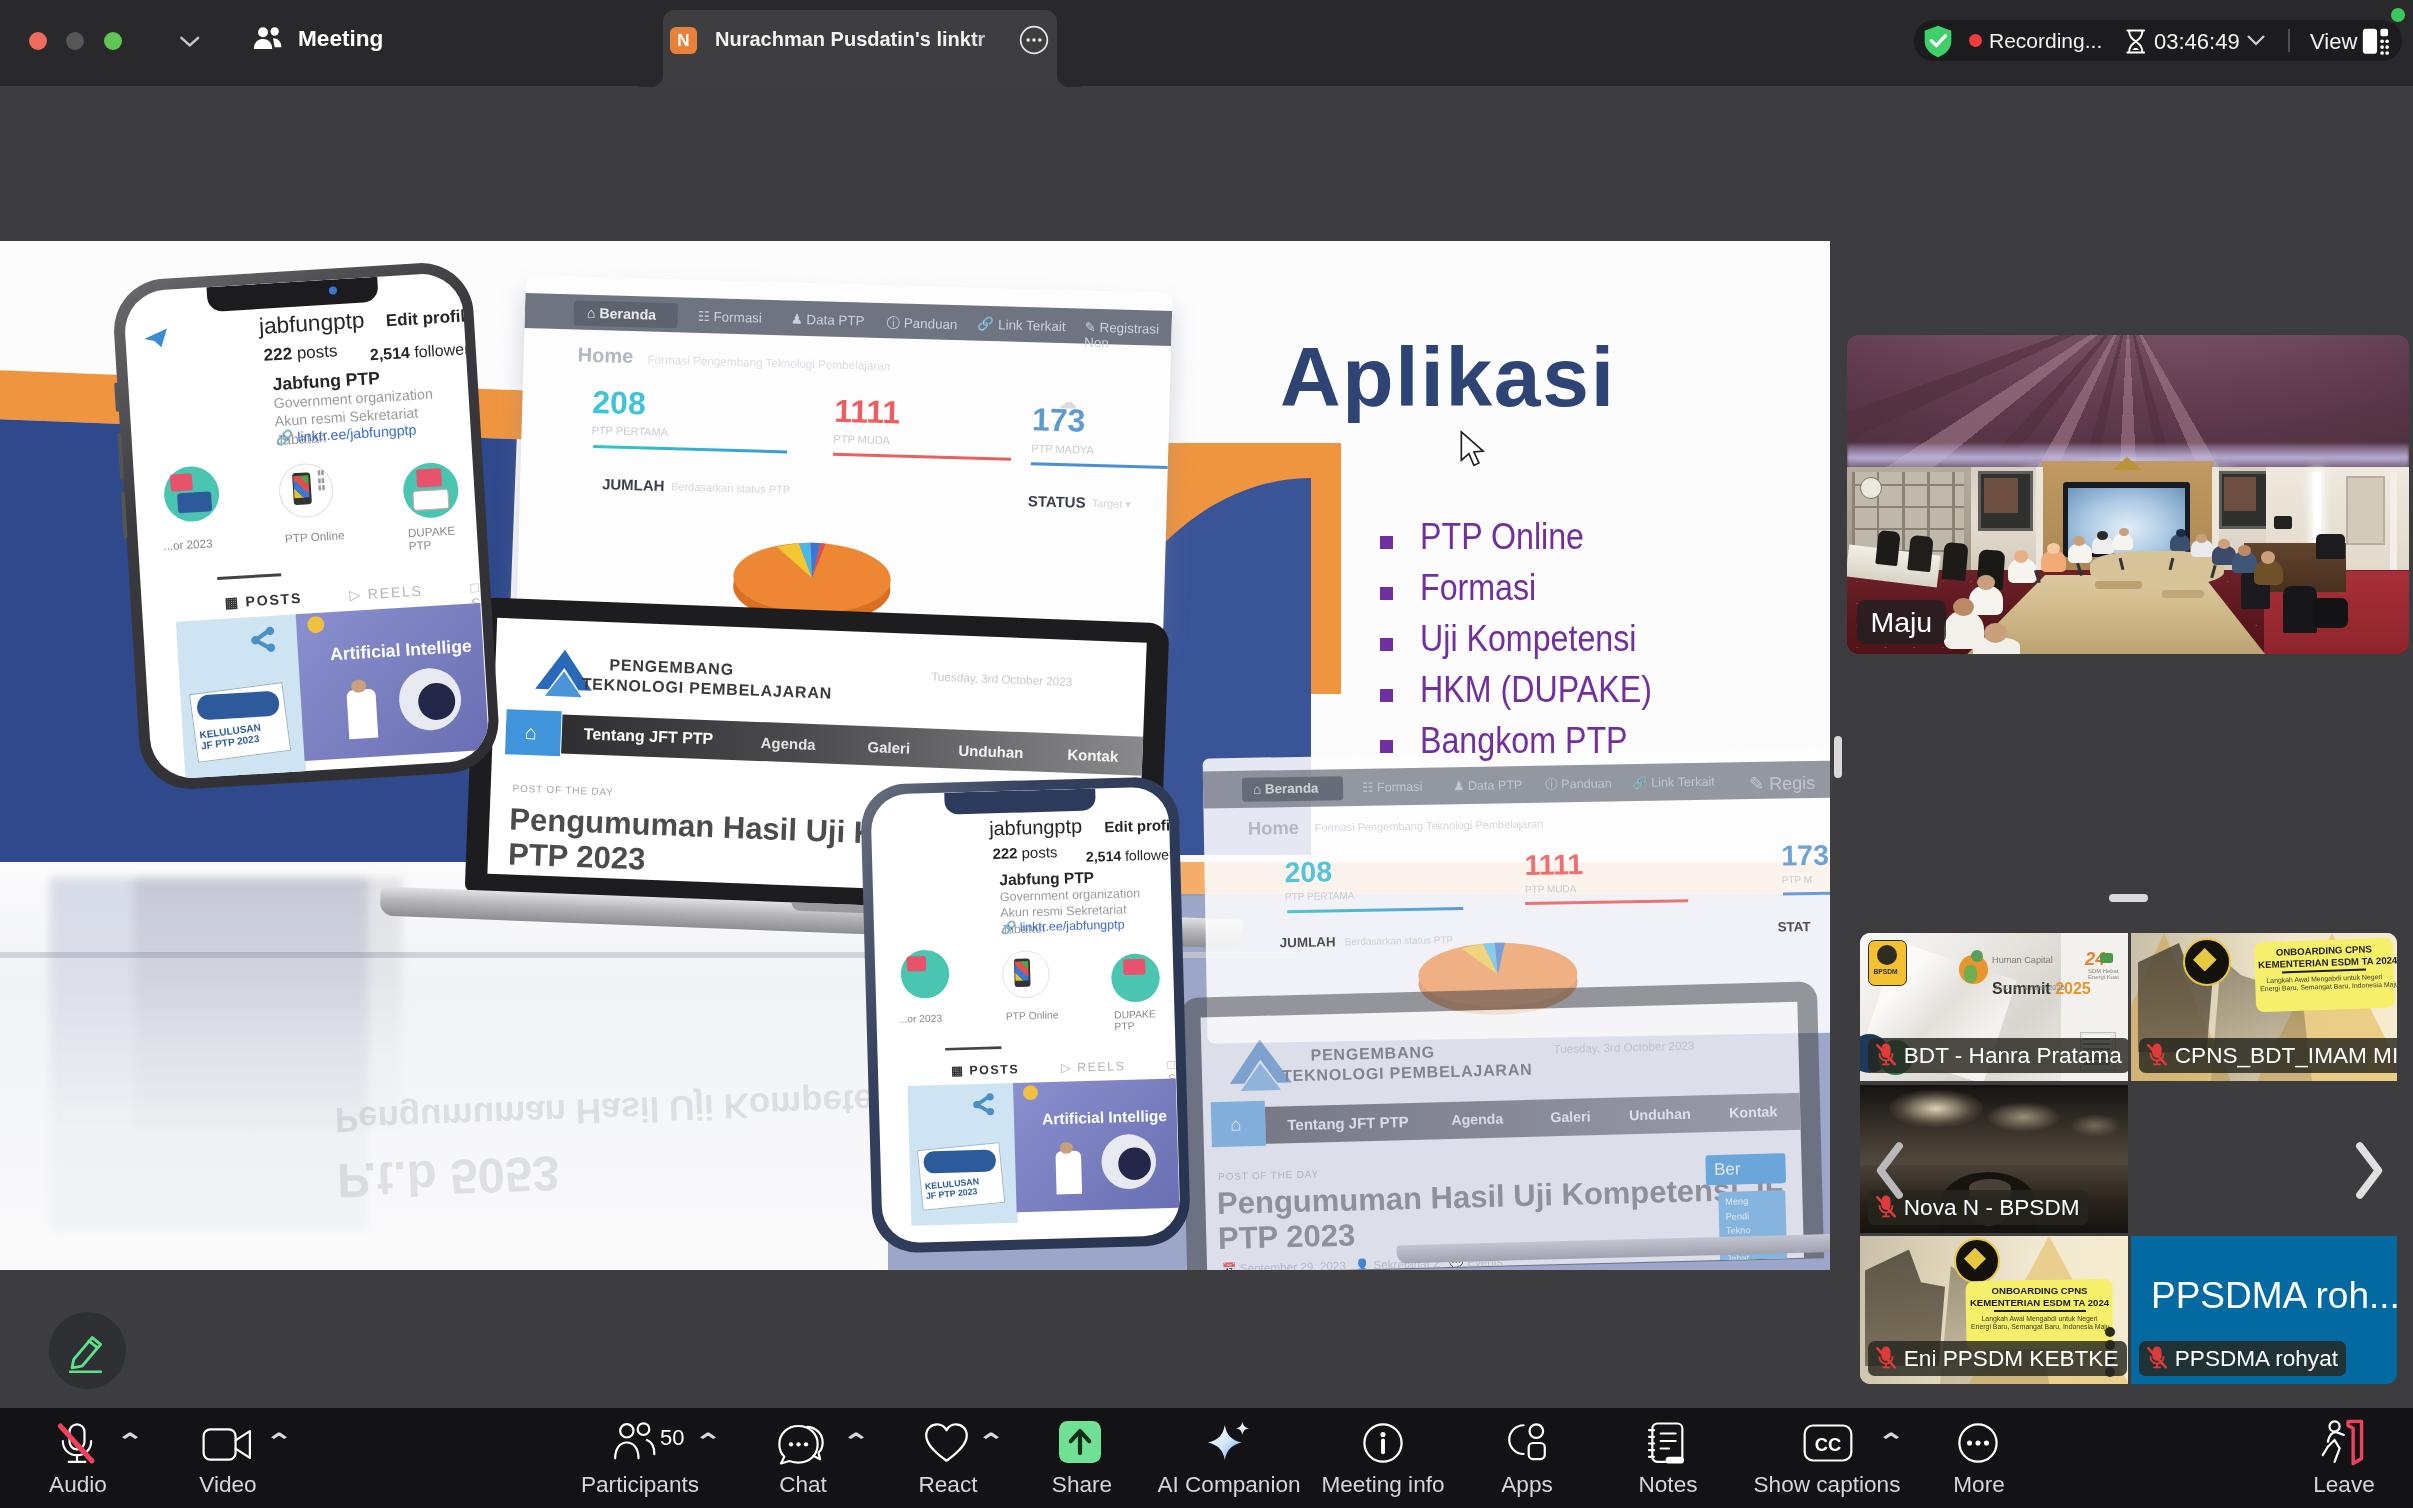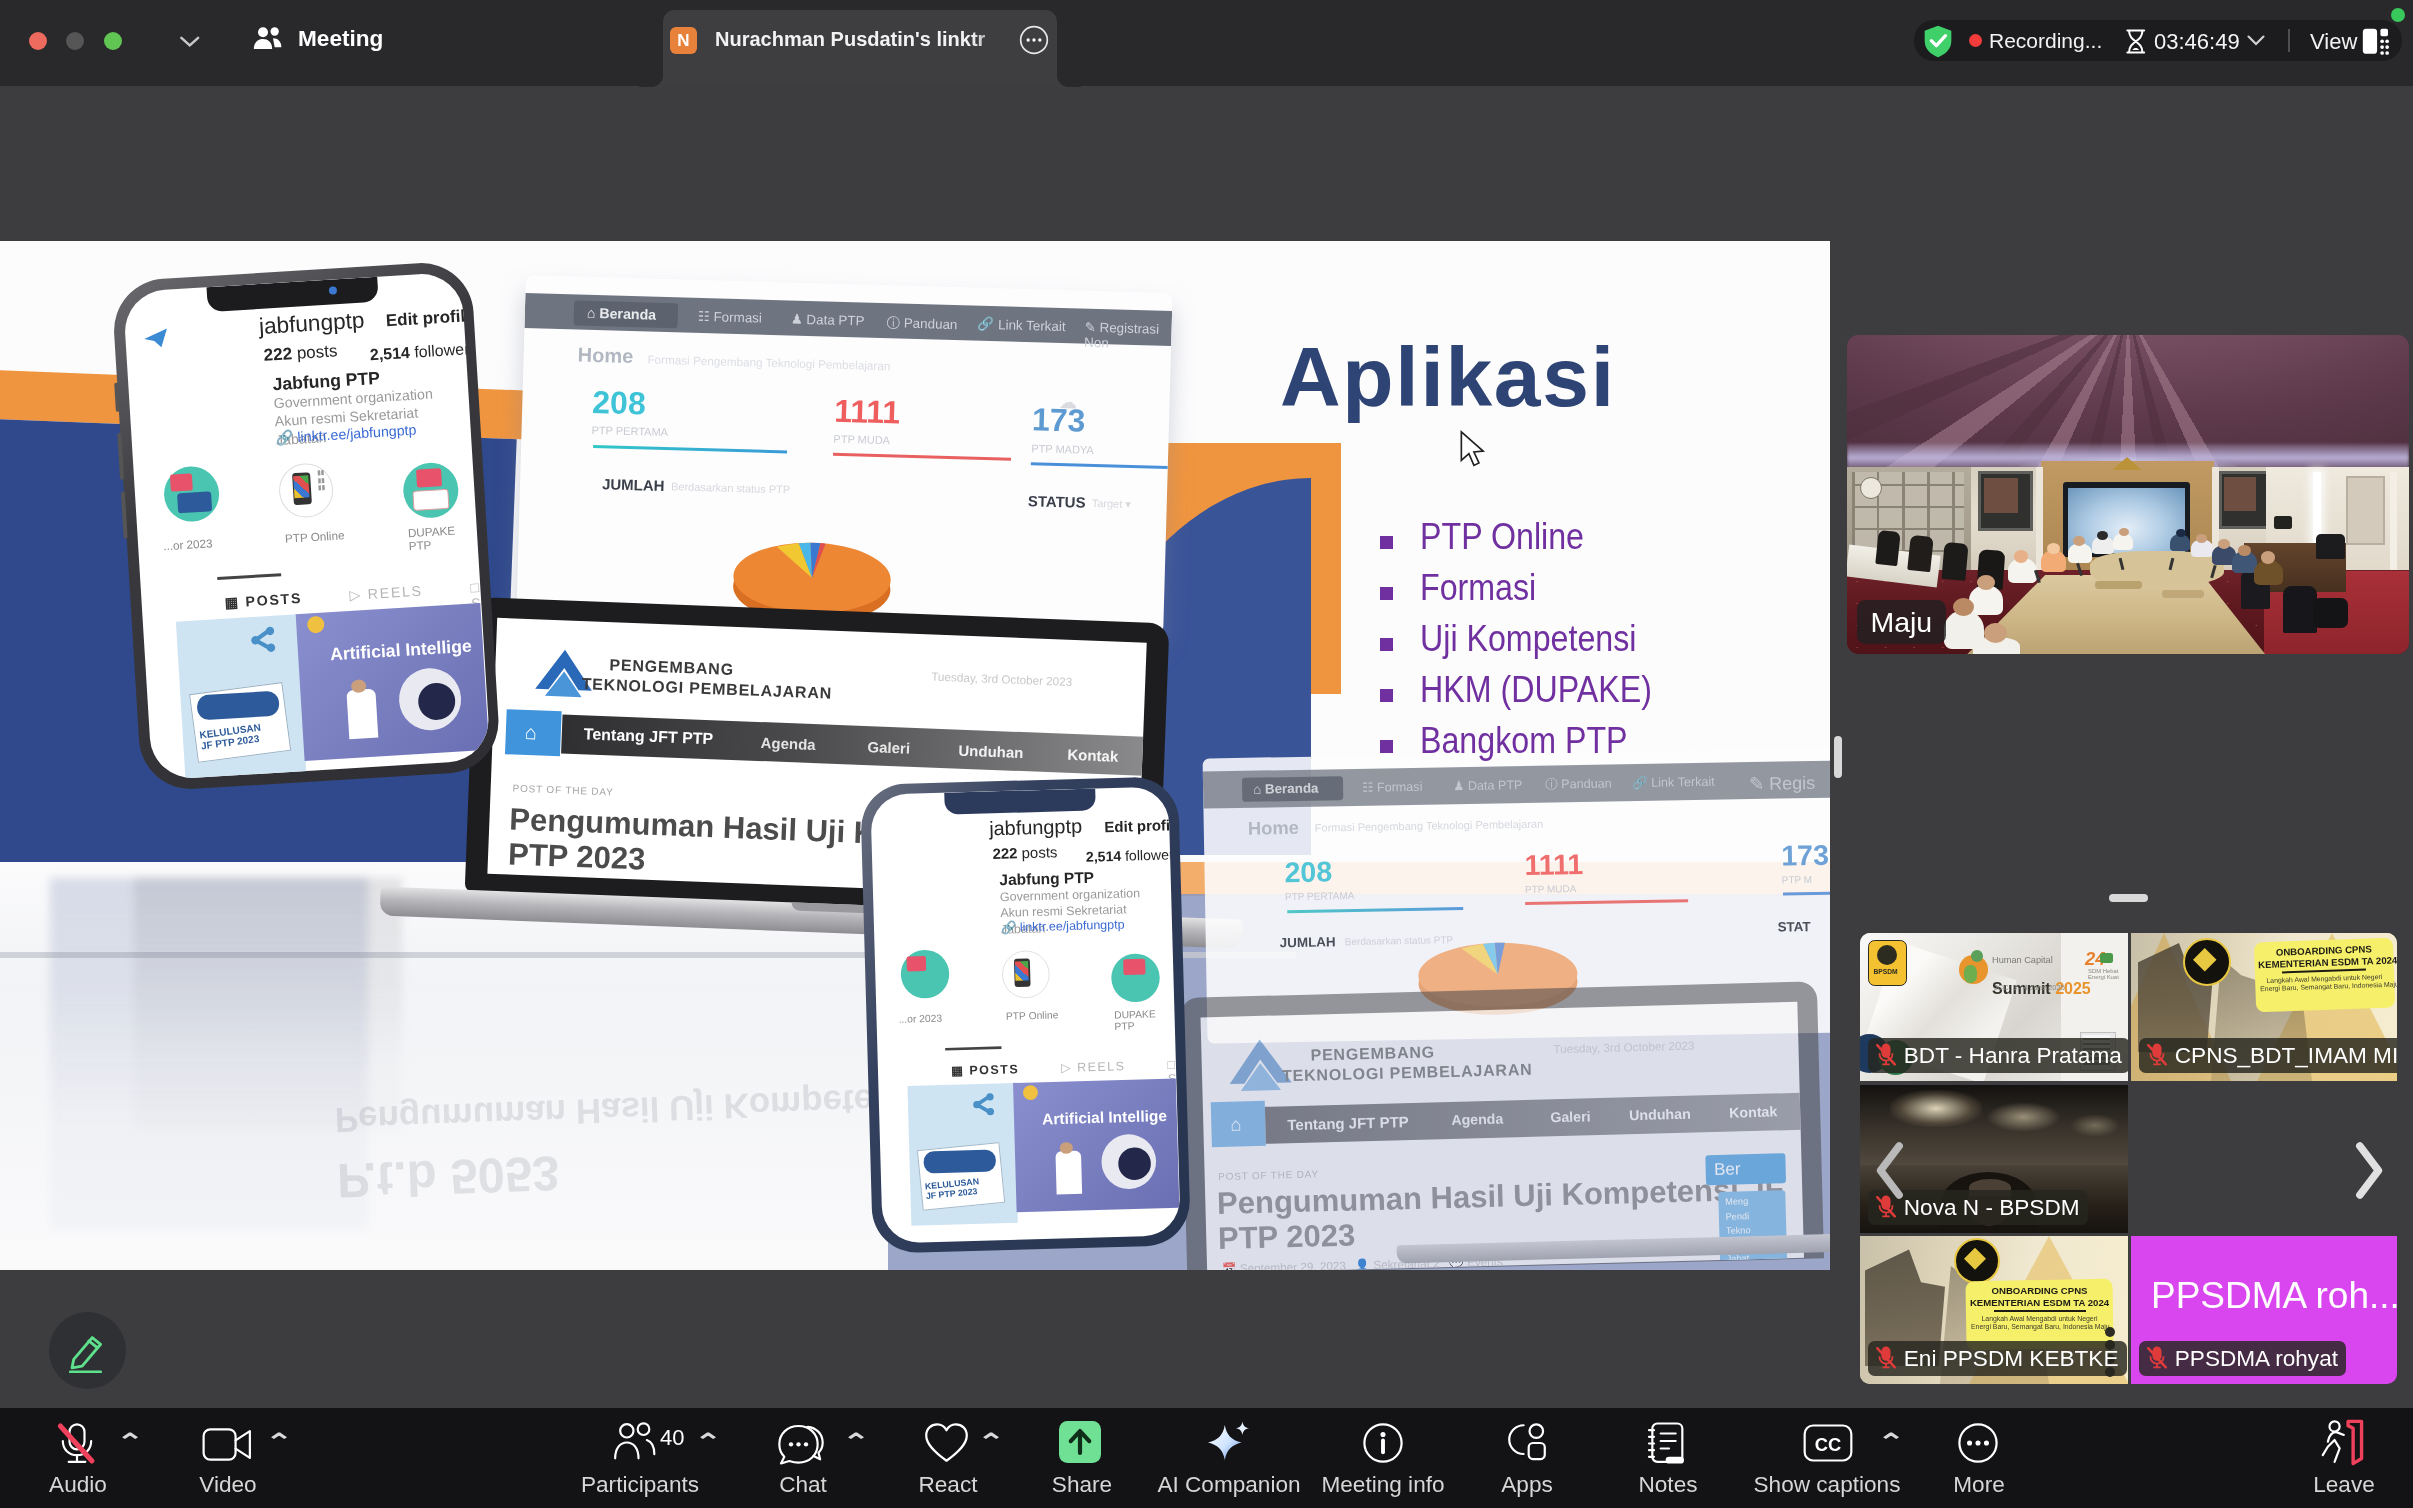--- a/index.html
+++ b/index.html
@@ -542,21 +542,21 @@
             <g stroke="#e03b3b" stroke-width="2.4" fill="none">
               <rect x="10" y="2" width="10" height="17" rx="5" fill="#e03b3b"></rect>
               <path d="M6 14 c0 6 4 10 9 10 s9-4 9-10"></path>
               <line x1="15" y1="24" x2="15" y2="29"></line>
               <line x1="10" y1="29" x2="20" y2="29"></line>
             </g>
             <line x1="3" y1="3" x2="27" y2="29" stroke="#e03b3b" stroke-width="3.4" stroke-linecap="round"></line>
           </svg>Eni PPSDM KEBTKE</div>
     </div>
 
-    <div class="abs" style="left:271px;top:303px;width:266px;height:148px;border-radius:0 0 10px 0;overflow:hidden;background:#d946ef;">
+    <div class="abs" style="left:271px;top:303px;width:266px;height:148px;border-radius:0 0 10px 0;overflow:hidden;background:#0369a1;">
       <div class="abs" style="left:20px;top:39px;color:#fff;font-size:37px;white-space:nowrap;">PPSDMA roh...</div>
       <div class="npill"><svg class="micoff" viewBox="0 0 30 32">
             <g stroke="#e03b3b" stroke-width="2.4" fill="none">
               <rect x="10" y="2" width="10" height="17" rx="5" fill="#e03b3b"></rect>
               <path d="M6 14 c0 6 4 10 9 10 s9-4 9-10"></path>
               <line x1="15" y1="24" x2="15" y2="29"></line>
               <line x1="10" y1="29" x2="20" y2="29"></line>
             </g>
             <line x1="3" y1="3" x2="27" y2="29" stroke="#e03b3b" stroke-width="3.4" stroke-linecap="round"></line>
           </svg>PPSDMA rohyat</div>
@@ -595,21 +595,21 @@
     <div class="lbl" style="left:228px;top:64px;">Video</div>
 
     <svg class="abs" style="left:610px;top:11.7px" width="47" height="45" viewBox="0 0 56 54">
       <g class="ic">
           <circle cx="20" cy="13" r="8"></circle>
           <path d="M6 46 c0-12 6-19 14-19 s14 7 14 19"></path>
           <circle cx="40" cy="11" r="7"></circle>
           <path d="M44 24 c6 2 9 9 9 17"></path>
         </g>
     </svg>
-    <div class="abs" style="left:660px;top:17px;color:#fff;font-size:22px;">40</div>
+    <div class="abs" style="left:660px;top:17px;color:#fff;font-size:22px;">50</div>
     <div class="chev" style="left:708px;top:21px;">⌃</div>
     <div class="lbl" style="left:640px;top:64px;">Participants</div>
 
     <svg class="abs" style="left:776px;top:11.7px" width="50" height="47" viewBox="0 0 60 56">
       <g class="ic">
           <path d="M10 44 c-4-4-6-9-6-15 C4 16 14 7 27 7 s23 9 23 22 -10 22 -23 22 c-4 0 -8 -1 -11 -2 L6 52 Z"></path>
         </g>
       <circle cx="18" cy="29" r="2.6" fill="#fff"></circle>
         <circle cx="27" cy="29" r="2.6" fill="#fff"></circle>
         <circle cx="36" cy="29" r="2.6" fill="#fff"></circle>

